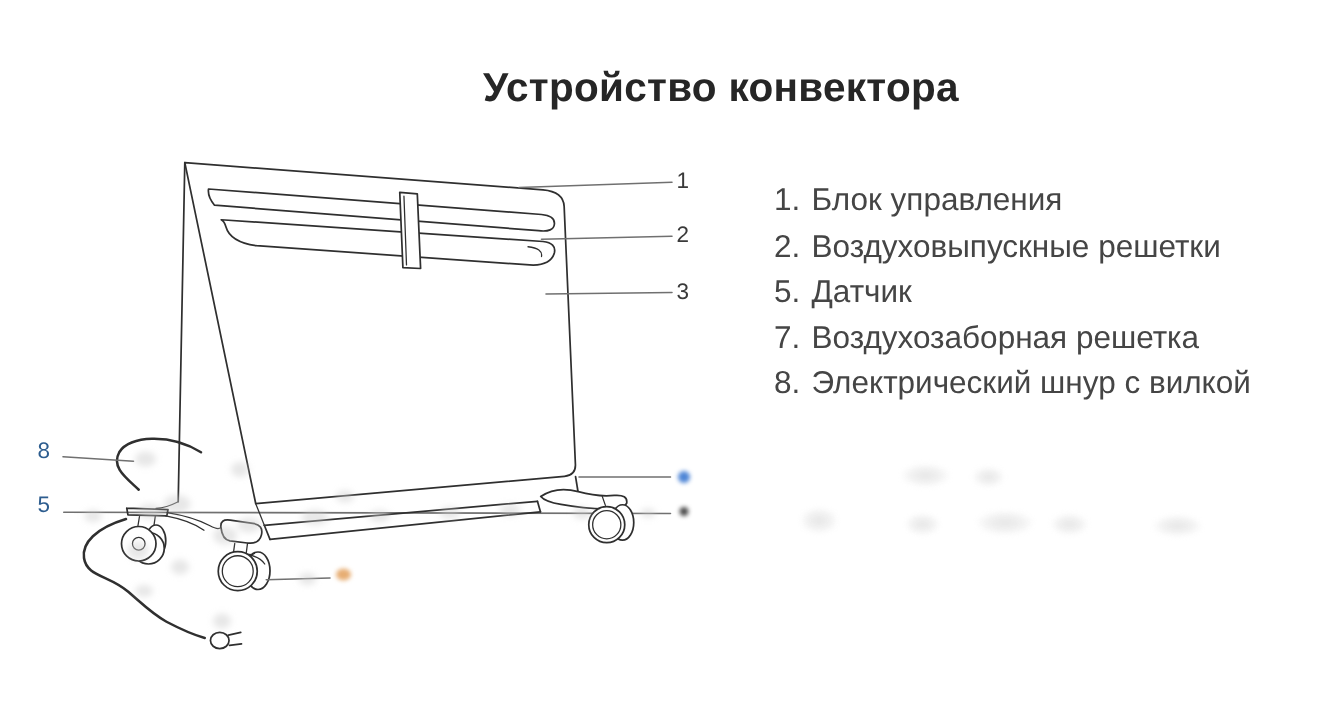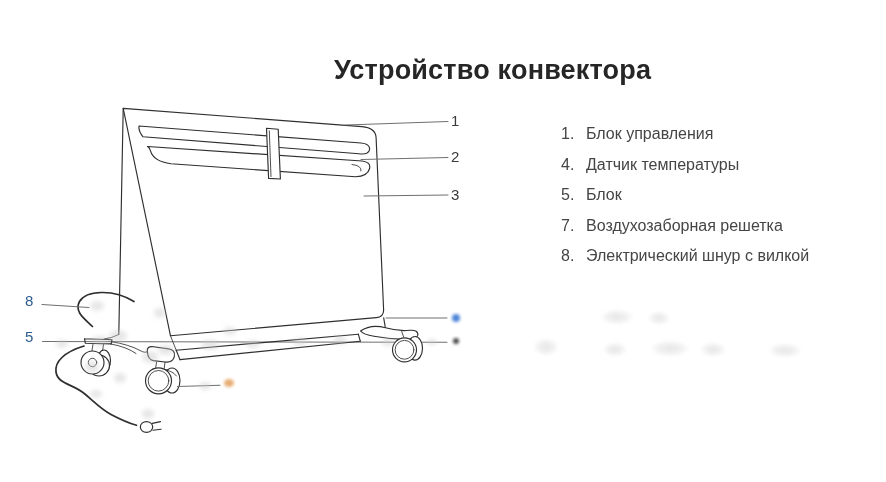--- a/index.html
+++ b/index.html
@@ -1,27 +1,27 @@
 <!DOCTYPE html>
 <html style="--background: #ffffff; --title-text: #262626; --list-text: #454545; --line-art: #2f2f2f; --callout-line: #707070; --callout-number-right: #3a3a3a; --callout-number-left: #2d5d8f;"><head>
 <meta charset="utf-8">
 <style>
   html,body { margin:0; padding:0; background:#ffffff; }
   .page {
     position:relative; width:886px; height:482px; background:var(--background,#fff);
     overflow:hidden; font-family:"Liberation Sans", sans-serif;
   }
   .title {
-    position:absolute; left:318px; top:39px; margin:16px;
+    position:absolute; left:318px; top:39px; margin:4px;
     font-size:27px; font-weight:bold; color:var(--title-text,#262626);
     letter-spacing:.2px; white-space:nowrap;
   }
   .parts-list {
-    position:absolute; left:561px; top:119px;
-    font-size:16px; line-height:30.6px; color:var(--list-text,#454545);
+    position:absolute; left:516px; top:119px;
+    font-size:21px; line-height:30.6px; color:var(--list-text,#454545);
   }
   .part-item { white-space:nowrap; }
   .part-number { display:inline-block; min-width:25px; }
   svg.artwork { position:absolute; left:0; top:0; }
   .ln  { fill:none; stroke:var(--line-art,#2f2f2f); stroke-width:1.15; stroke-linecap:round; stroke-linejoin:round; }
   .fw  { fill:#ffffff; stroke:var(--line-art,#2f2f2f); stroke-width:1.15; stroke-linejoin:round; }
   .thin{ stroke-width:.85; }
   .call{ fill:none; stroke:var(--callout-line,#707070); stroke-width:1.05; stroke-linecap:round; }
   .cord{ stroke-width:1.7; }
   .smudge { fill:#c9c9c9; opacity:.45; }
@@ -158,24 +158,24 @@
 
   <span class="dot" style="left: 452px; top: 314px; width: 8px; height: 8px; background-color: rgb(79, 134, 214);"></span>
   <span class="dot" style="left: 453px; top: 338px; width: 6px; height: 6px; background-color: rgb(74, 74, 74);"></span>
   <span class="dot" style="left: 224px; top: 379px; width: 10px; height: 8px; background-color: rgb(231, 174, 116);"></span>
 
   <div class="parts-list" style="color: rgb(69, 69, 69);">
     <div class="part-item">
       <span class="part-number">1.</span><span>Блок управления</span>
     </div>
     <div class="part-item">
-      <span class="part-number">4.</span><span>Датчик температуры</span>
+      <span class="part-number">2.</span><span>Воздуховыпускные решетки</span>
     </div>
     <div class="part-item">
-      <span class="part-number">5.</span><span>Блок</span>
+      <span class="part-number">5.</span><span>Датчик</span>
     </div>
     <div class="part-item">
       <span class="part-number">7.</span><span>Воздухозаборная решетка</span>
     </div>
     <div class="part-item">
       <span class="part-number">8.</span><span>Электрический шнур с вилкой</span>
     </div>
   </div>
 
   <div class="smear" style="left:600px; top:309px; width:34px; height:16px;"></div>

